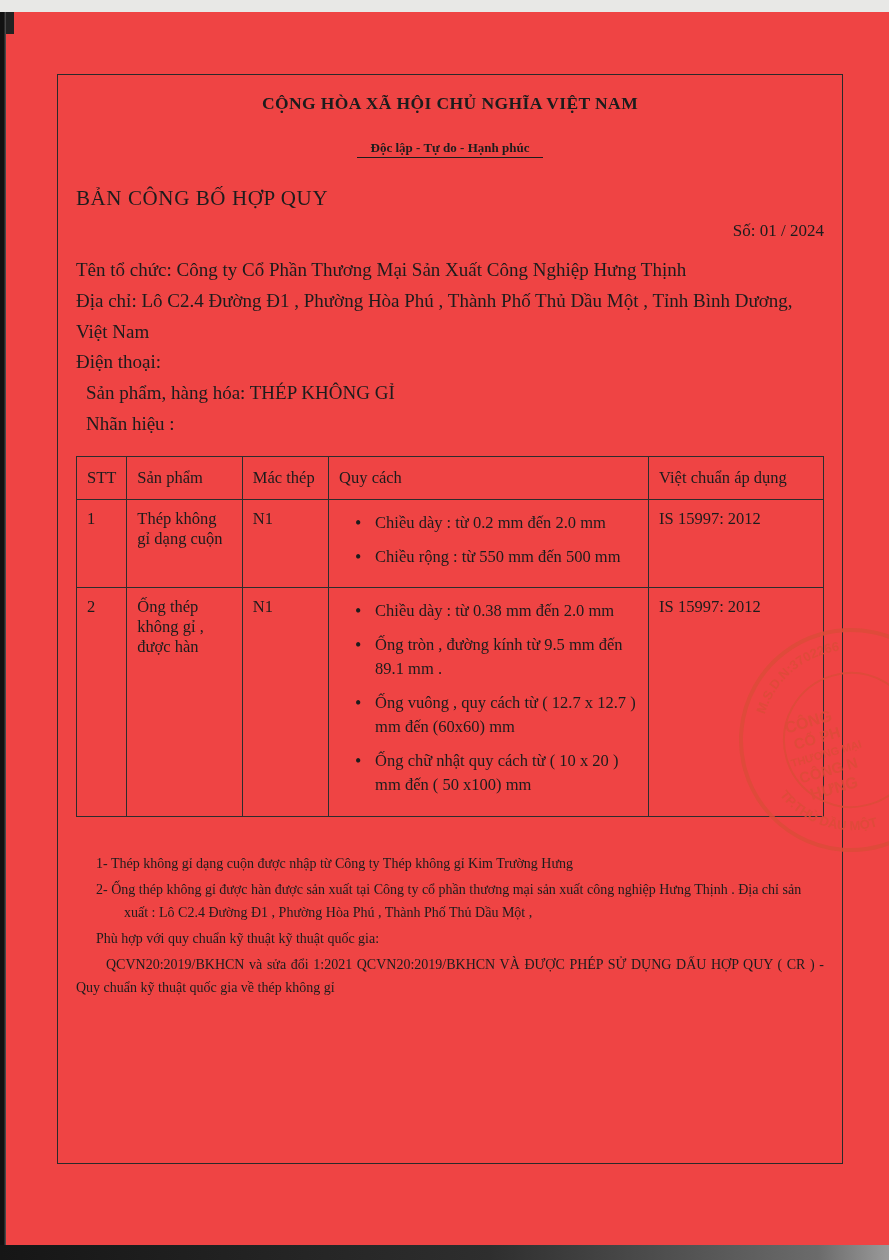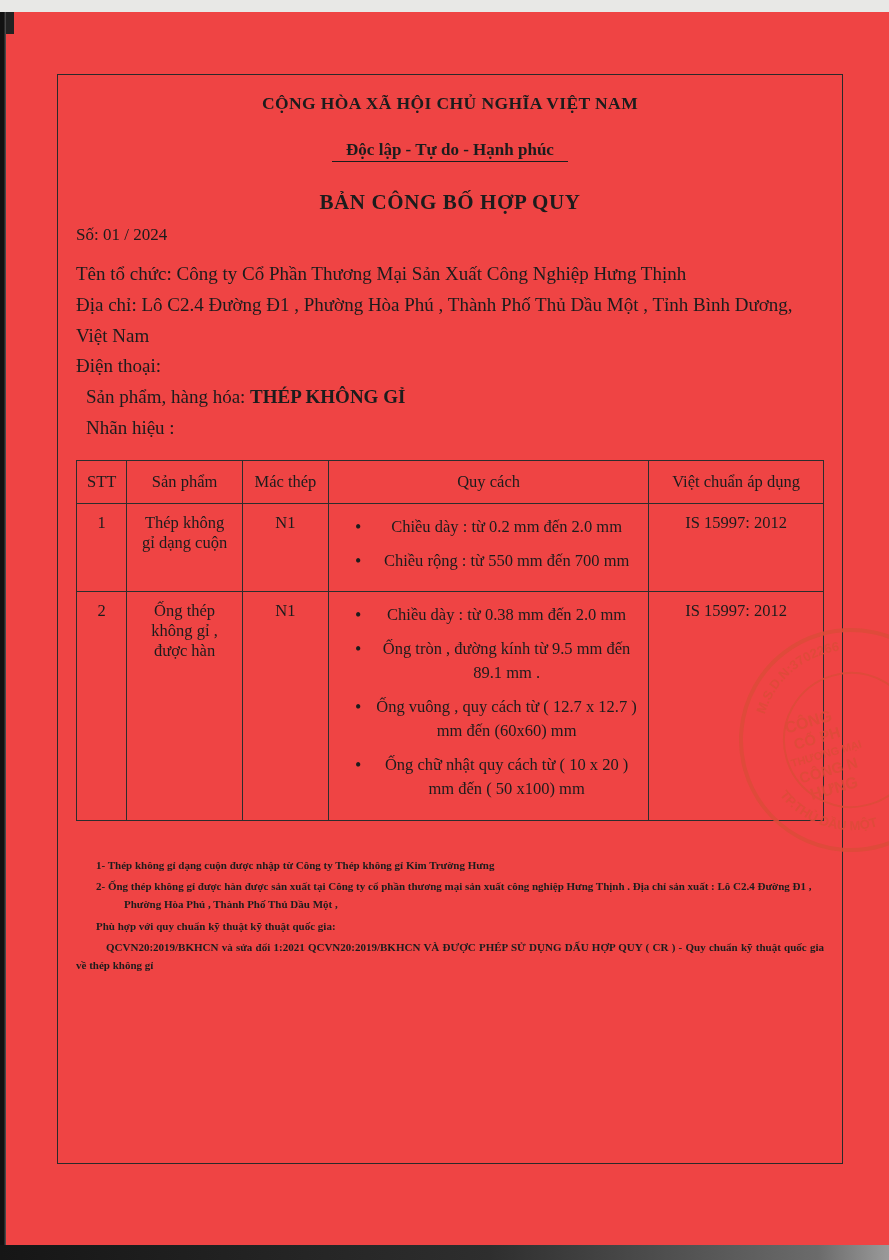--- a/index.html
+++ b/index.html
@@ -19,54 +19,54 @@
 
   .frame{
     position:absolute;left:57px;top:62px;width:786px;height:1090px;
     border:1.6px solid #2a2a2a;
     box-sizing:border-box;
     padding:12px 18px 0 18px;
   }
 
   .hdr{ text-align:center; }
   .hdr-line1{font-size:17.5px;font-weight:bold;letter-spacing:.4px;margin-top:6px;}
-  .hdr-line2{display:inline-block;font-size:17px;font-weight:bold;border-bottom:1.8px solid #1c1c1c;padding:2px 14px 1px 14px;margin-top:6px;}
-  .doc-title{font-size:21px;font-weight:bold;letter-spacing:.6px;margin-top:28px;text-align:center;}
-  .doc-no{font-size:17px;margin-top:10px;text-align:left;}
+  .hdr-line2{display:inline-block;font-size:13px;font-weight:bold;border-bottom:1.8px solid #1c1c1c;padding:2px 14px 1px 14px;margin-top:6px;}
+  .doc-title{font-size:21px;font-weight:normal;letter-spacing:.6px;margin-top:28px;text-align:left;}
+  .doc-no{font-size:17px;margin-top:10px;text-align:right;}
 
   .para{font-size:19px;line-height:1.62;margin:0;}
   .intro-block{margin-top:14px;}
   .indent-sm{padding-left:10px;}
-  b.strong{font-weight:bold;}
+  b.strong{font-weight:normal;}
 
   table.spec{
     width:100%;
     border-collapse:collapse;
     margin-top:16px;
     font-size:16.5px;
   }
   table.spec th, table.spec td{
     border:1.5px solid #2d2d2d;
     padding:9px 10px;
     vertical-align:top;
-    text-align:center;
+    text-align:left;
   }
   table.spec th{font-weight:normal;padding-top:11px;padding-bottom:11px;}
   col.c-stt{width:50px;}
   col.c-sp{width:118px;}
   col.c-mt{width:88px;}
   col.c-qc{width:330px;}
   col.c-tc{width:180px;}
   td.ctr{text-align:center;}
   ul.qc-list{list-style:none;margin:2px 0 4px 0;padding:0 0 0 14px;}
   ul.qc-list li{position:relative;padding-left:22px;margin-bottom:10px;line-height:1.45;}
   ul.qc-list li::before{content:"•";position:absolute;left:2px;top:-1px;font-size:18px;}
 
   .notes{margin-top:36px;}
-  .note{font-size:11px;line-height:1.6;margin:0 0 4px 0;font-weight:bold;}
+  .note{font-size:14px;line-height:1.6;margin:0 0 4px 0;}
   .note-ind{padding-left:20px;}
   .note-hang{padding-left:48px;text-indent:-28px;}
   .note-just{text-align:justify;text-indent:30px;margin-top:4px;}
 
   
   .stamp{
     position:absolute;
     top:612px;
     right:-78px;
     width:232px;height:232px;
@@ -116,21 +116,21 @@
         </tr>
       </thead>
       <tbody>
         <tr>
           <td class="ctr">1</td>
           <td>Thép không gỉ dạng cuộn</td>
           <td>N1</td>
           <td>
             <ul class="qc-list">
               <li>Chiều dày : từ 0.2 mm đến 2.0 mm</li>
-              <li>Chiều rộng : từ 550 mm đến 700 mm</li>
+              <li>Chiều rộng : từ 550 mm đến 500 mm</li>
             </ul>
           </td>
           <td>IS 15997: 2012</td>
         </tr>
         <tr>
           <td class="ctr">2</td>
           <td>Ống thép không gỉ , được hàn</td>
           <td>N1</td>
           <td>
             <ul class="qc-list">

